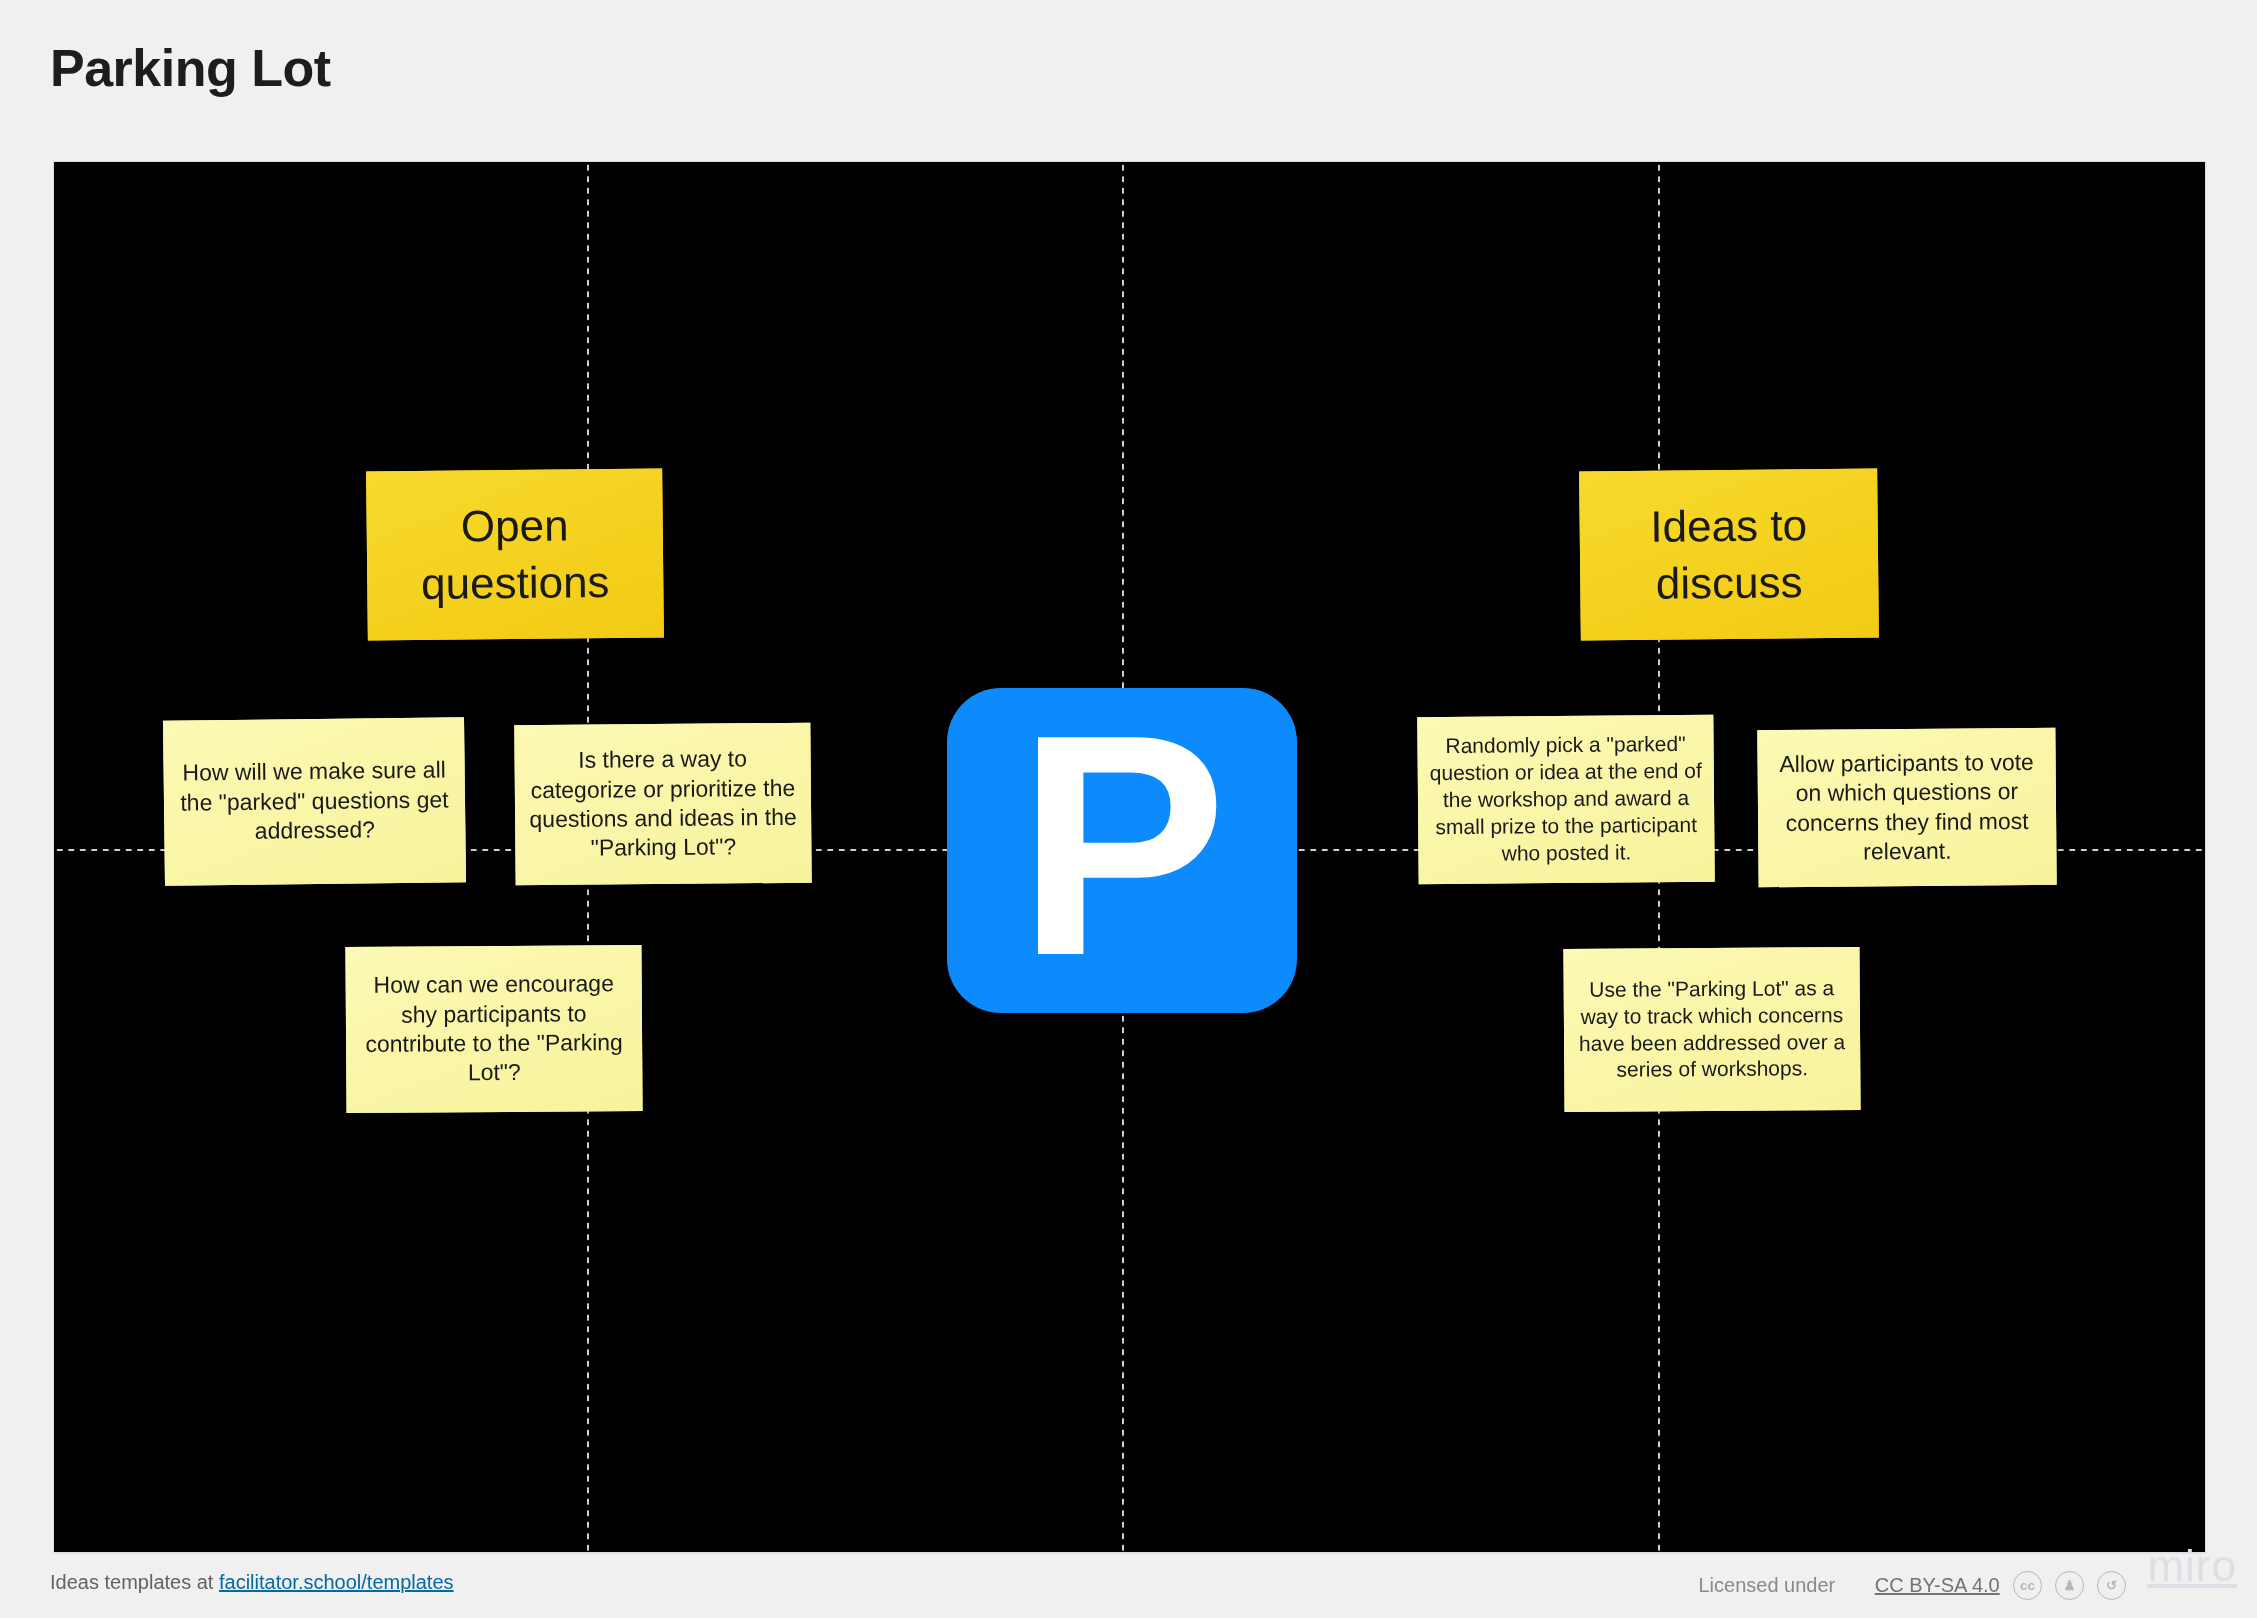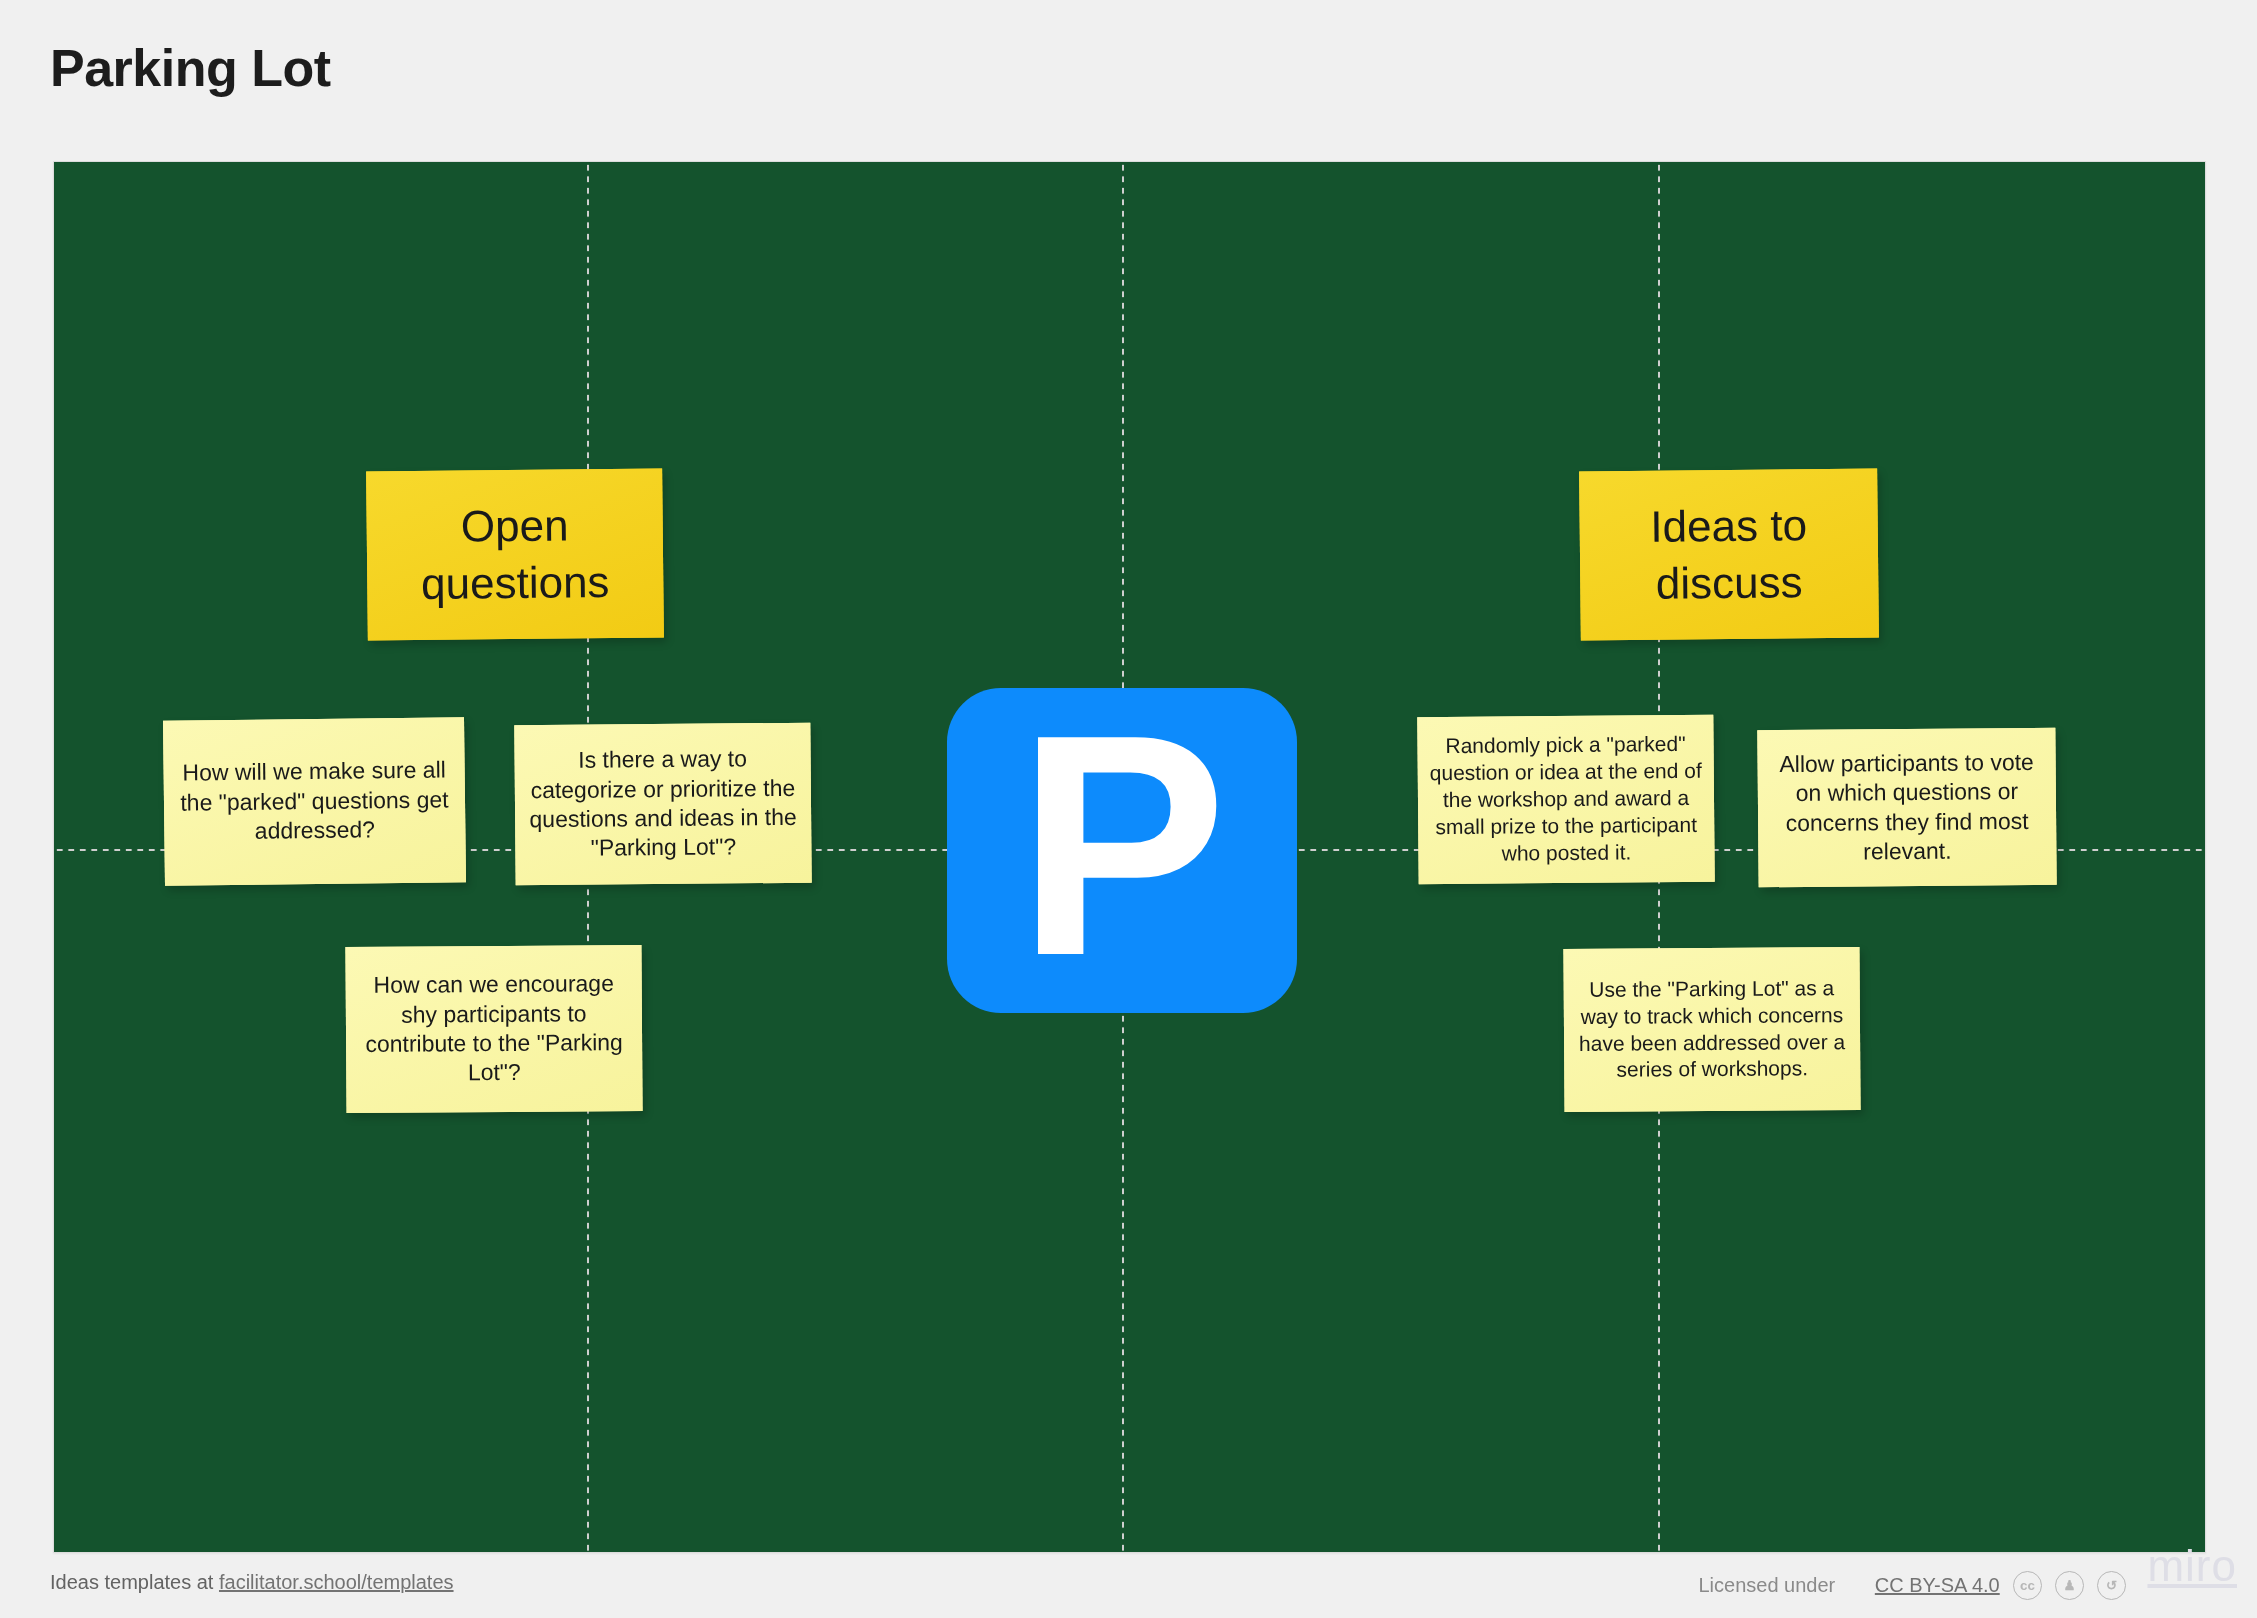--- a/index.html
+++ b/index.html
@@ -15,21 +15,21 @@
   #page-title {
     position: absolute; left: 50px; top: 38px;
     font-size: 52px; font-weight: bold; color: #1d1d1d;
     letter-spacing: -0.5px;
   }
 
   
   #canvas {
     position: absolute; left: 53px; top: 161px;
     width: 2153px; height: 1392px;
-    background: #14532d;
+    background: #000000;
     border: 1px solid #dcdcdc;
     box-shadow: 0 1px 1.9px rgba(0,0,0,0.06);
     overflow: hidden;
   }
 
   
   .vline {
     position: absolute; top: 0; bottom: 0; width: 3.8px;
     background-image: radial-gradient(#cfcfcf 42%, transparent 45%);
     background-size: 3.8px 11.5px;
@@ -80,21 +80,21 @@
     font-family: "Liberation Sans", sans-serif;
     margin-top: -9.6px;
   }
 
   
   #footer-left {
     position: absolute; left: 50px; top: 1571px;
     font-size: 20px; color: #636363;
   }
   #footer-left a, .link {
-    color: #737373; text-decoration: underline; cursor: pointer;
+    color: #0369a1; text-decoration: underline; cursor: pointer;
   }
   #footer-right {
     position: absolute; right: 132px; top: 1571px;
     font-size: 20px; color: #8a8a8a;
     display: flex; align-items: center; gap: 7.6px;
   }
   #footer-right .lic-link {
     color: #737373; text-decoration: underline; margin-left: 32px;
   }
   .cc-badges { display: flex; gap: 13px; margin-left: 5.7px; }

